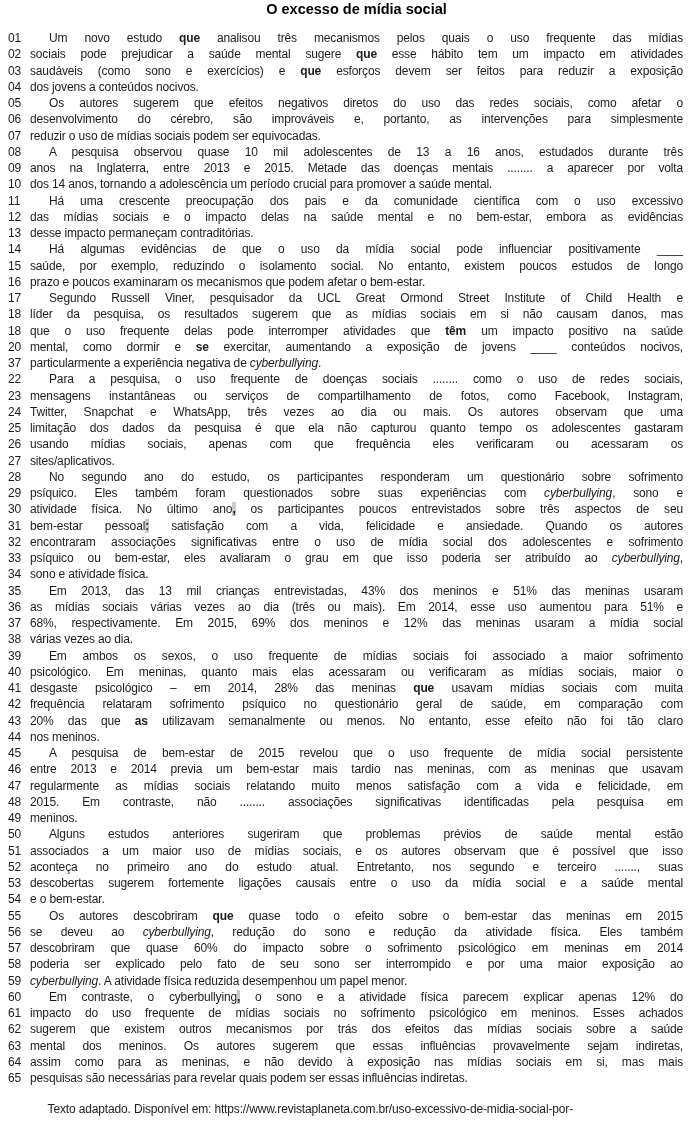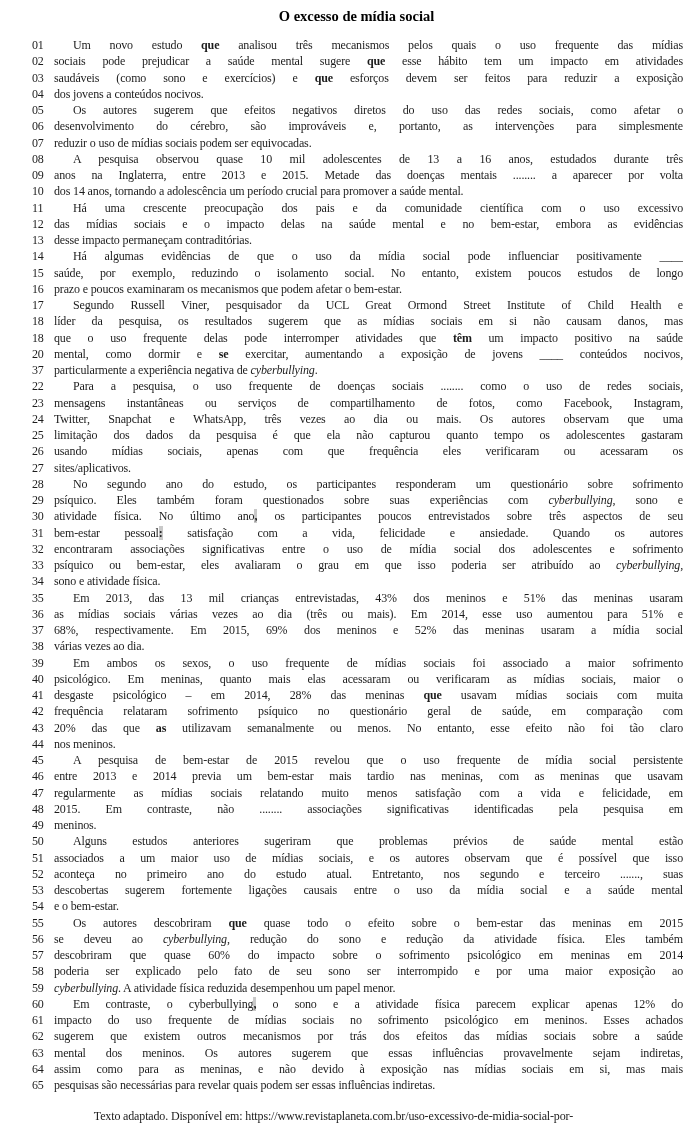--- a/index.html
+++ b/index.html
@@ -1,37 +1,35 @@
 <!DOCTYPE html>
 <html style="--hl: #c9c9c9;"><head>
 <meta charset="utf-8">
 <style>
   html,body{margin:0;padding:0;background:#ffffff;}
   .page{
     position:relative;
     width:698px;height:1138px;
     margin:0 auto;
     background:#ffffff;
-    font-family:Liberation Serif, serif;
+    font-family:Liberation Sans, sans-serif;
     color:#1c1c1c;
     overflow:hidden;
     box-sizing:border-box;
-    padding-top:7px;
   }
   .title{
     text-align:center;
     font-weight:bold;
     font-size:14.5px;
     color:#000;
     margin:0 15px 12px 30px;
     line-height:18px;
   }
   .body-text{
     padding:0 15px 0 8px;
-    margin-left:24px;
   }
   .line{
     display:flex;
     line-height:16.25px;
     font-size:12px;
     letter-spacing:-0.15px;
   }
   .num{
     flex:0 0 22px;
     width:22px;
@@ -212,21 +210,21 @@
       <div class="line">
         <span class="num">35</span>
         <div class="txt indent"><span>Em 2013, das 13 mil crianças entrevistadas, 43% dos meninos e 51% das meninas usaram</span></div>
       </div>
       <div class="line">
         <span class="num">36</span>
         <div class="txt"><span>as mídias sociais várias vezes ao dia (três ou mais). Em 2014, esse uso aumentou para 51% e</span></div>
       </div>
       <div class="line">
         <span class="num">37</span>
-        <div class="txt"><span>68%, respectivamente. Em 2015, 69% dos meninos e 52% das meninas usaram a mídia social</span></div>
+        <div class="txt"><span>68%, respectivamente. Em 2015, 69% dos meninos e 12% das meninas usaram a mídia social</span></div>
       </div>
       <div class="line">
         <span class="num">38</span>
         <div class="txt last"><span>várias vezes ao dia.</span></div>
       </div>
       <div class="line">
         <span class="num">39</span>
         <div class="txt indent"><span>Em ambos os sexos, o uso frequente de mídias sociais foi associado a maior sofrimento</span></div>
       </div>
       <div class="line">

